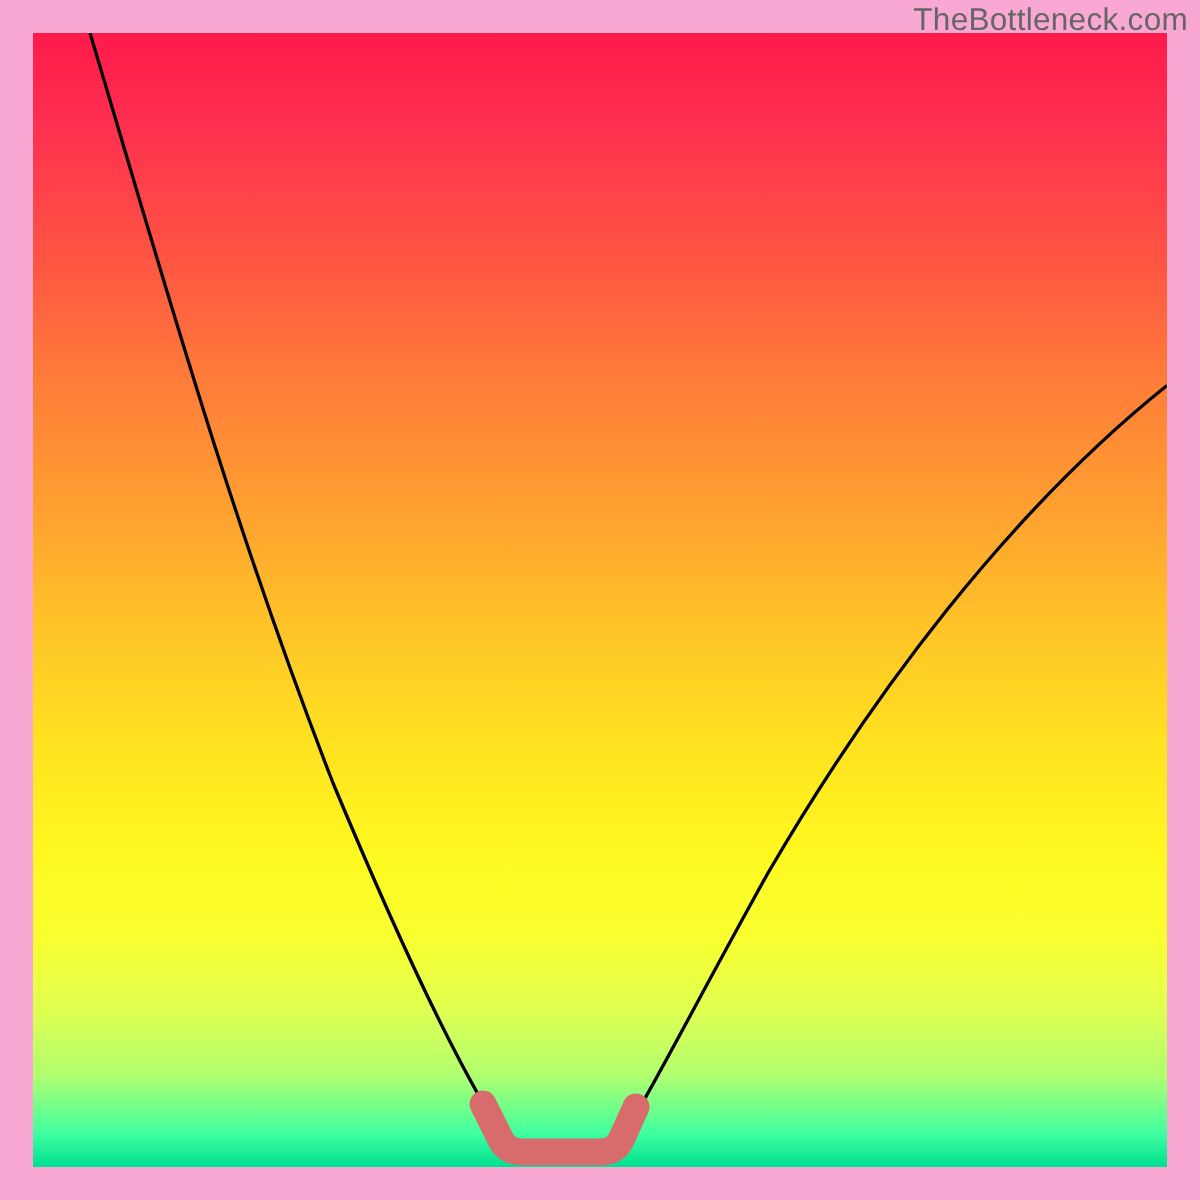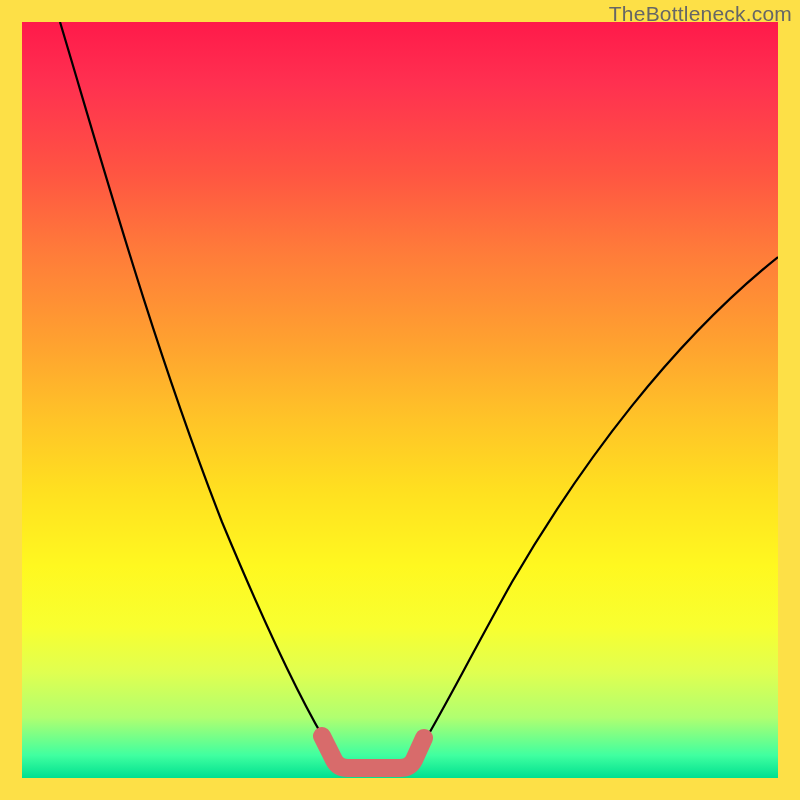--- a/index.html
+++ b/index.html
@@ -8,21 +8,21 @@
     background: #000;
     width: 800px;
     height: 800px;
     overflow: hidden;
     font-family: Arial, sans-serif;
   }
   .chart-container {
     position: relative;
     width: 800px;
     height: 800px;
-    background: #fde047;
+    background: #f9a8d4;
   }
   .plot-area {
     position: absolute;
     left: 22px;
     top: 22px;
     width: 756px;
     height: 756px;
     background: linear-gradient(to bottom,
       #ff1a4a 0%,
       #ff3050 8%,

